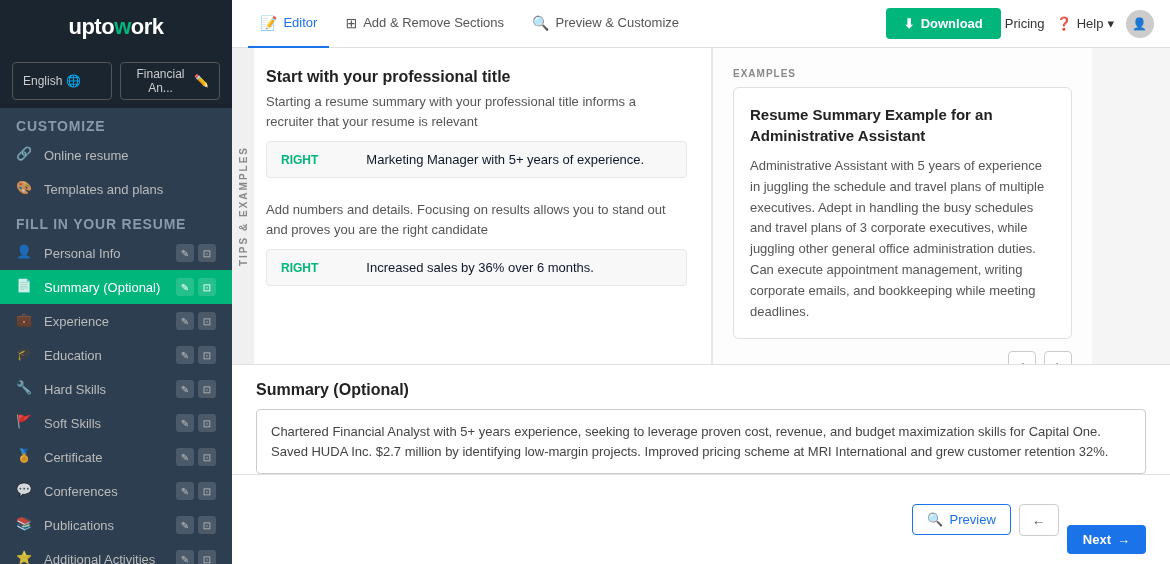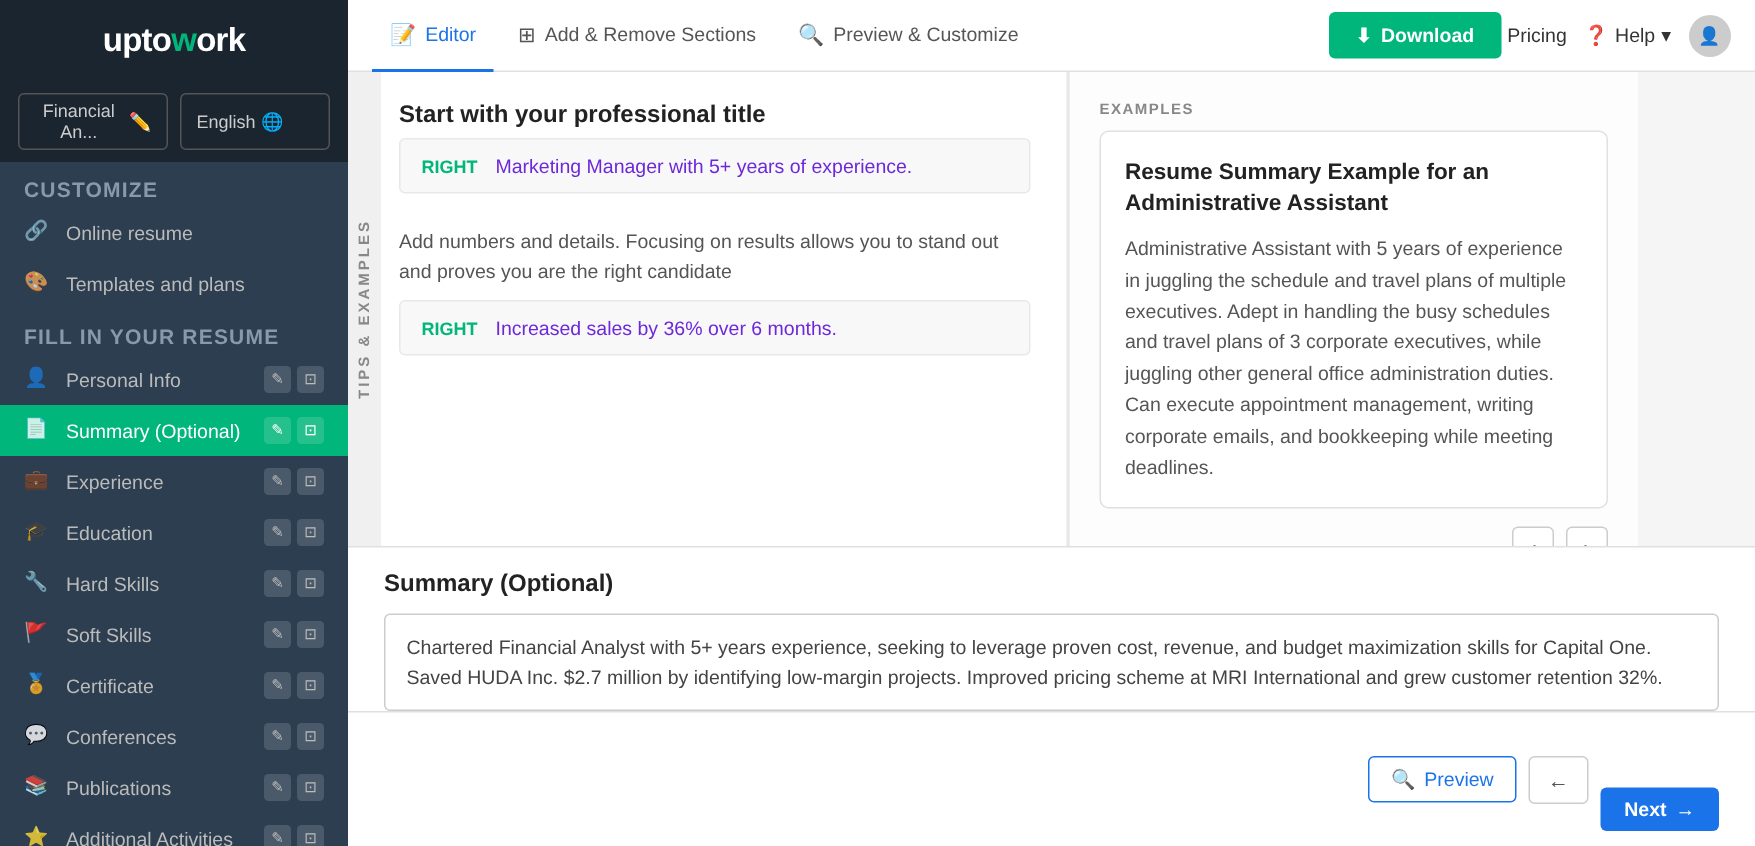--- a/index.html
+++ b/index.html
@@ -39,21 +39,21 @@
     .tips-panel { width: 480px; overflow-y: auto; padding: 20px 24px; background: white; border-right: 1px solid #e8e8e8; position: relative; flex-shrink: 0; }
     .tips-sidebar-label { position: absolute; left: 0; top: 0; bottom: 0; width: 22px; background: #f0f0f0; display: flex; align-items: center; justify-content: center; }
     .tips-sidebar-text { writing-mode: vertical-rl; transform: rotate(180deg); font-size: 10px; font-weight: 700; color: #888; letter-spacing: 2px; text-transform: uppercase; }
     .tips-content { margin-left: 10px; }
 
     .tip-section { margin-bottom: 22px; }
     .tip-title { font-size: 16px; font-weight: 700; color: #222; margin-bottom: 6px; }
     .tip-desc { font-size: 13px; color: #555; line-height: 1.5; margin-bottom: 10px; }
     .tip-example { background: #f8f8f8; border: 1px solid #e8e8e8; border-radius: 4px; padding: 10px 14px; display: flex; align-items: center; gap: 12px; }
     .tip-right-badge { color: #00b67a; font-weight: 700; font-size: 12px; flex-shrink: 0; }
-    .tip-example-text { font-size: 13px; color: #6d28d9; }
+    .tip-example-text { font-size: 13px; color: #0f172a; margin-left: 36px; }
 
     
     .summary-section { border-top: 1px solid #e0e0e0; padding: 16px 24px 0; background: white; flex-shrink: 0; }
     .summary-title { font-size: 16px; font-weight: 700; color: #222; margin-bottom: 10px; }
     .summary-text-box { border: 1px solid #ccc; border-radius: 4px; padding: 12px 14px; font-size: 13px; color: #444; line-height: 1.5; background: white; min-height: 60px; }
 
     
     .examples-panel { width: 380px; padding: 20px; background: #fdfdfd; border-left: 1px solid #e8e8e8; overflow-y: auto; flex-shrink: 0; }
     .examples-label { font-size: 10px; font-weight: 700; color: #888; letter-spacing: 1px; text-transform: uppercase; margin-bottom: 8px; }
     .examples-card { background: white; border: 1px solid #e0e0e0; border-radius: 6px; padding: 16px; }
@@ -74,26 +74,26 @@
   </style>
 </head>
 <body>
 
 <div class="sidebar">
   <div class="sidebar-logo">
     <div class="logo-text">upto<span>w</span>ork</div>
   </div>
   <div class="sidebar-controls">
     <button class="sidebar-btn">
+      <span>English</span>
+      <span>🌐</span>
+    </button>
+    <button class="sidebar-btn">
       <span>Financial An...</span>
       <span>✏️</span>
-    </button>
-    <button class="sidebar-btn">
-      <span>English</span>
-      <span>🌐</span>
     </button>
   </div>
 
   <div class="sidebar-section-label">CUSTOMIZE</div>
   <div class="sidebar-item">
     <span class="sidebar-item-icon">🔗</span>
     <span class="sidebar-item-label">Online resume</span>
   </div>
   <div class="sidebar-item">
     <span class="sidebar-item-icon">🎨</span>
@@ -220,20 +220,21 @@
     <div class="scrollable-middle">
 
       <div class="tips-panel">
         <div class="tips-sidebar-label">
           <div class="tips-sidebar-text">TIPS &amp; EXAMPLES</div>
         </div>
         <div class="tips-content">
 
           <div class="tip-section">
             <div class="tip-title">Start with your professional title</div>
+            <div class="tip-desc">Starting a resume summary with your professional title informs a recruiter that your resume is relevant</div>
             <div class="tip-example">
               <span class="tip-right-badge">RIGHT</span>
               <span class="tip-example-text">Marketing Manager with 5+ years of experience.</span>
             </div>
           </div>
 
           <div class="tip-section">
             <div class="tip-desc">Add numbers and details. Focusing on results allows you to stand out and proves you are the right candidate</div>
             <div class="tip-example">
               <span class="tip-right-badge">RIGHT</span>

